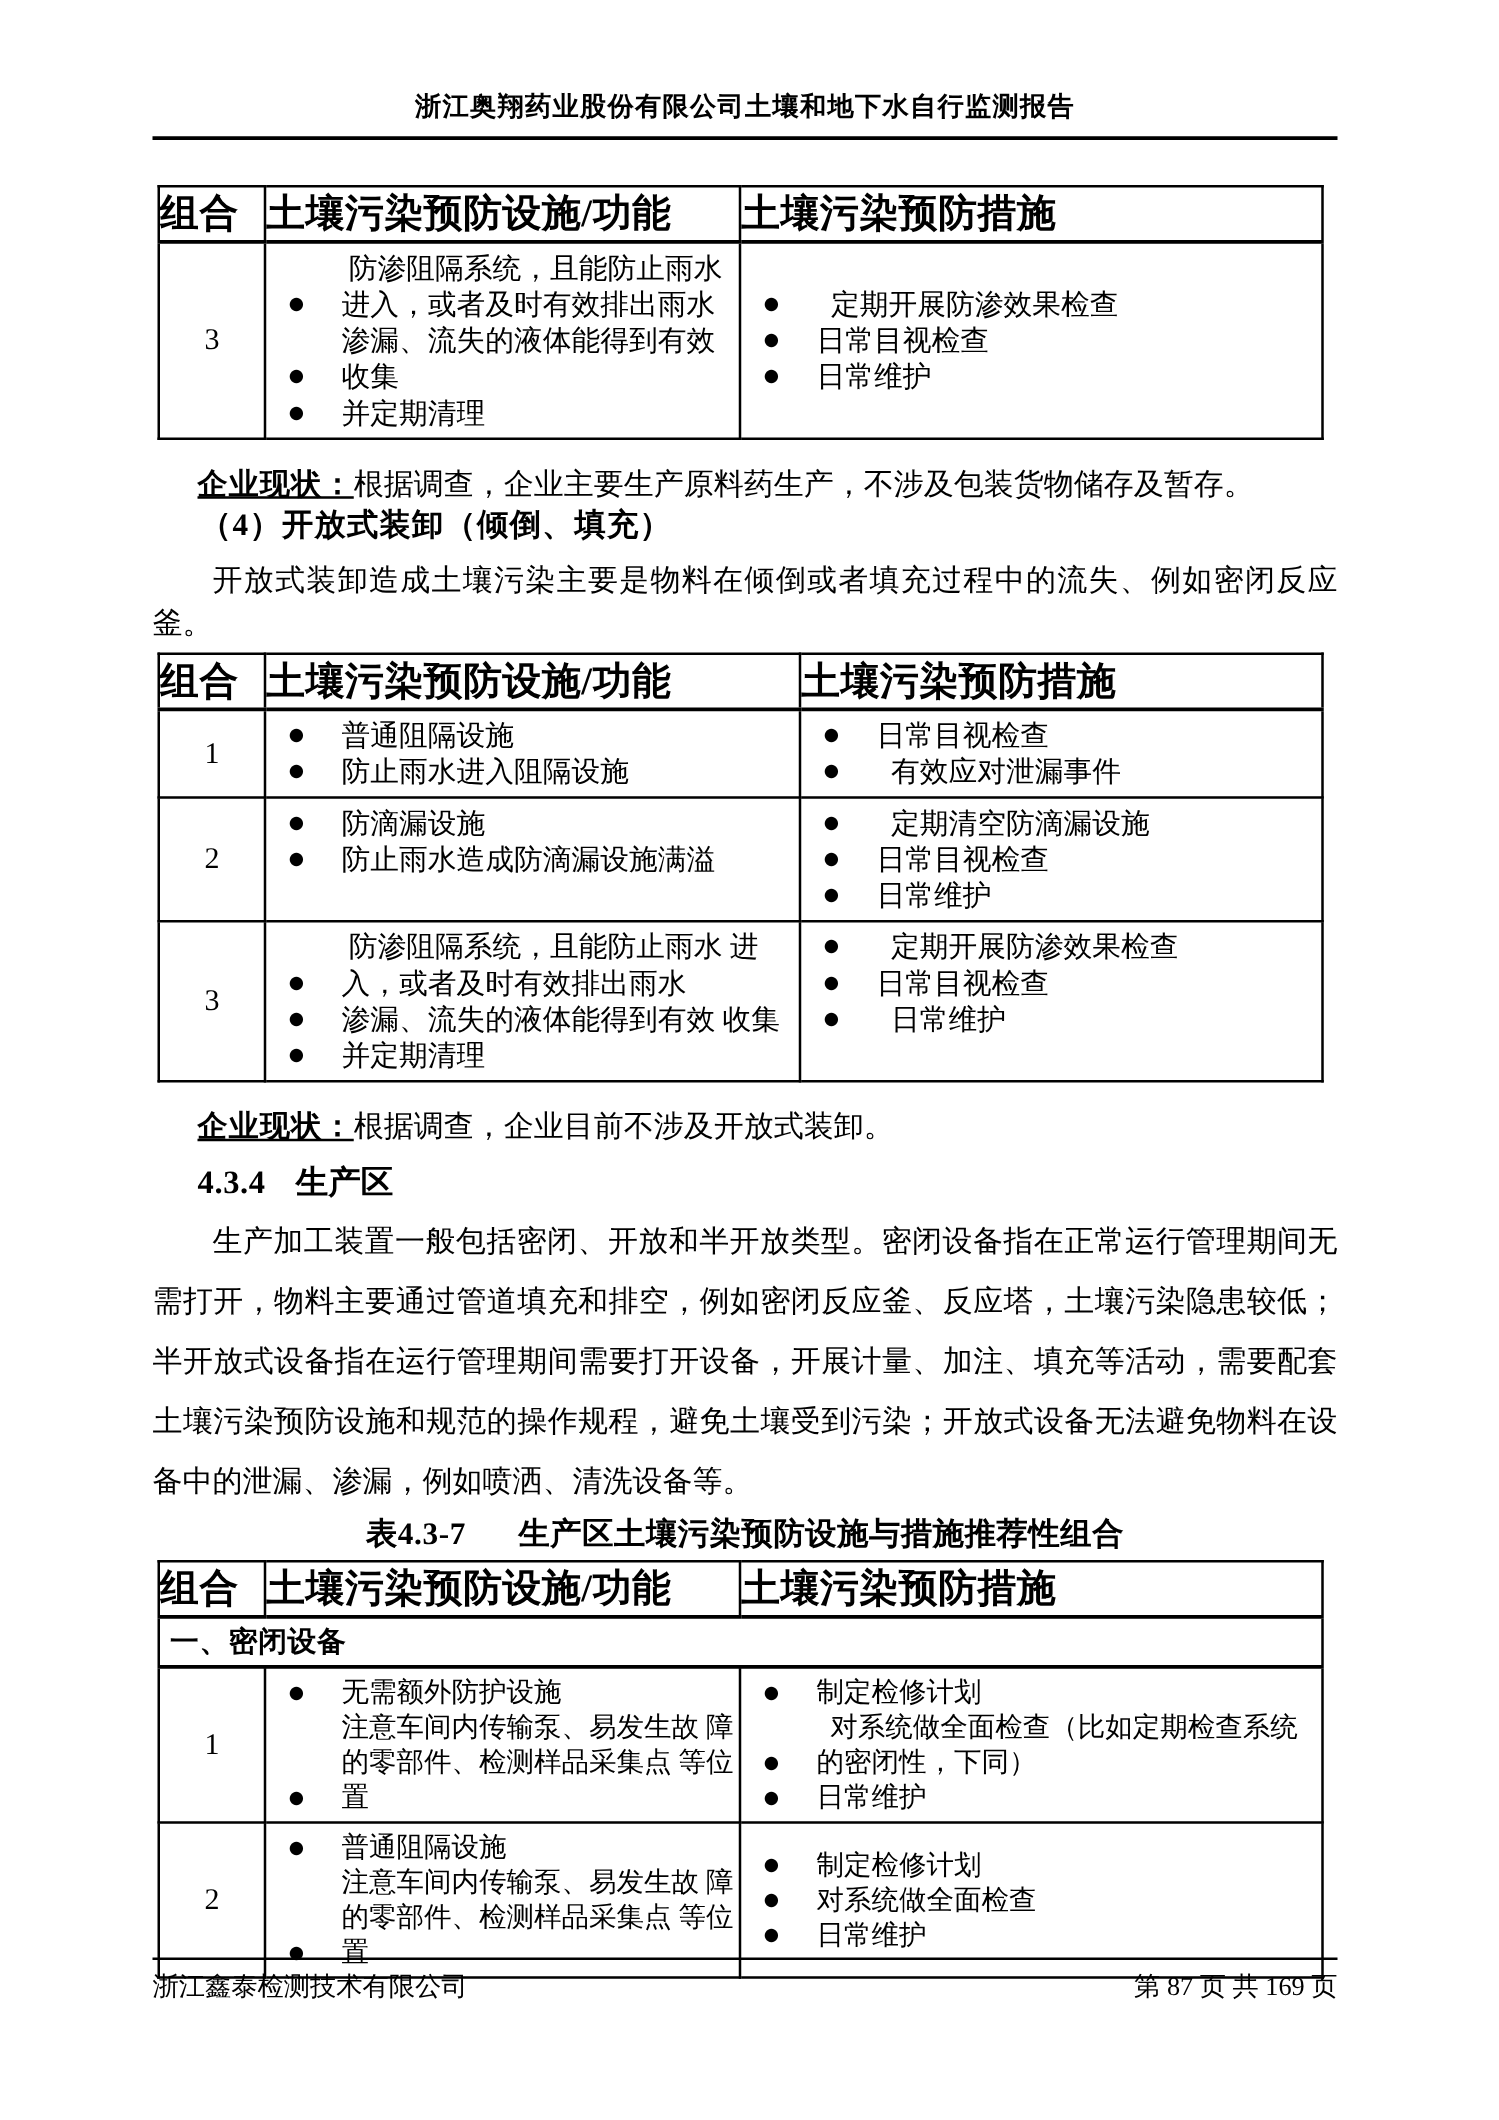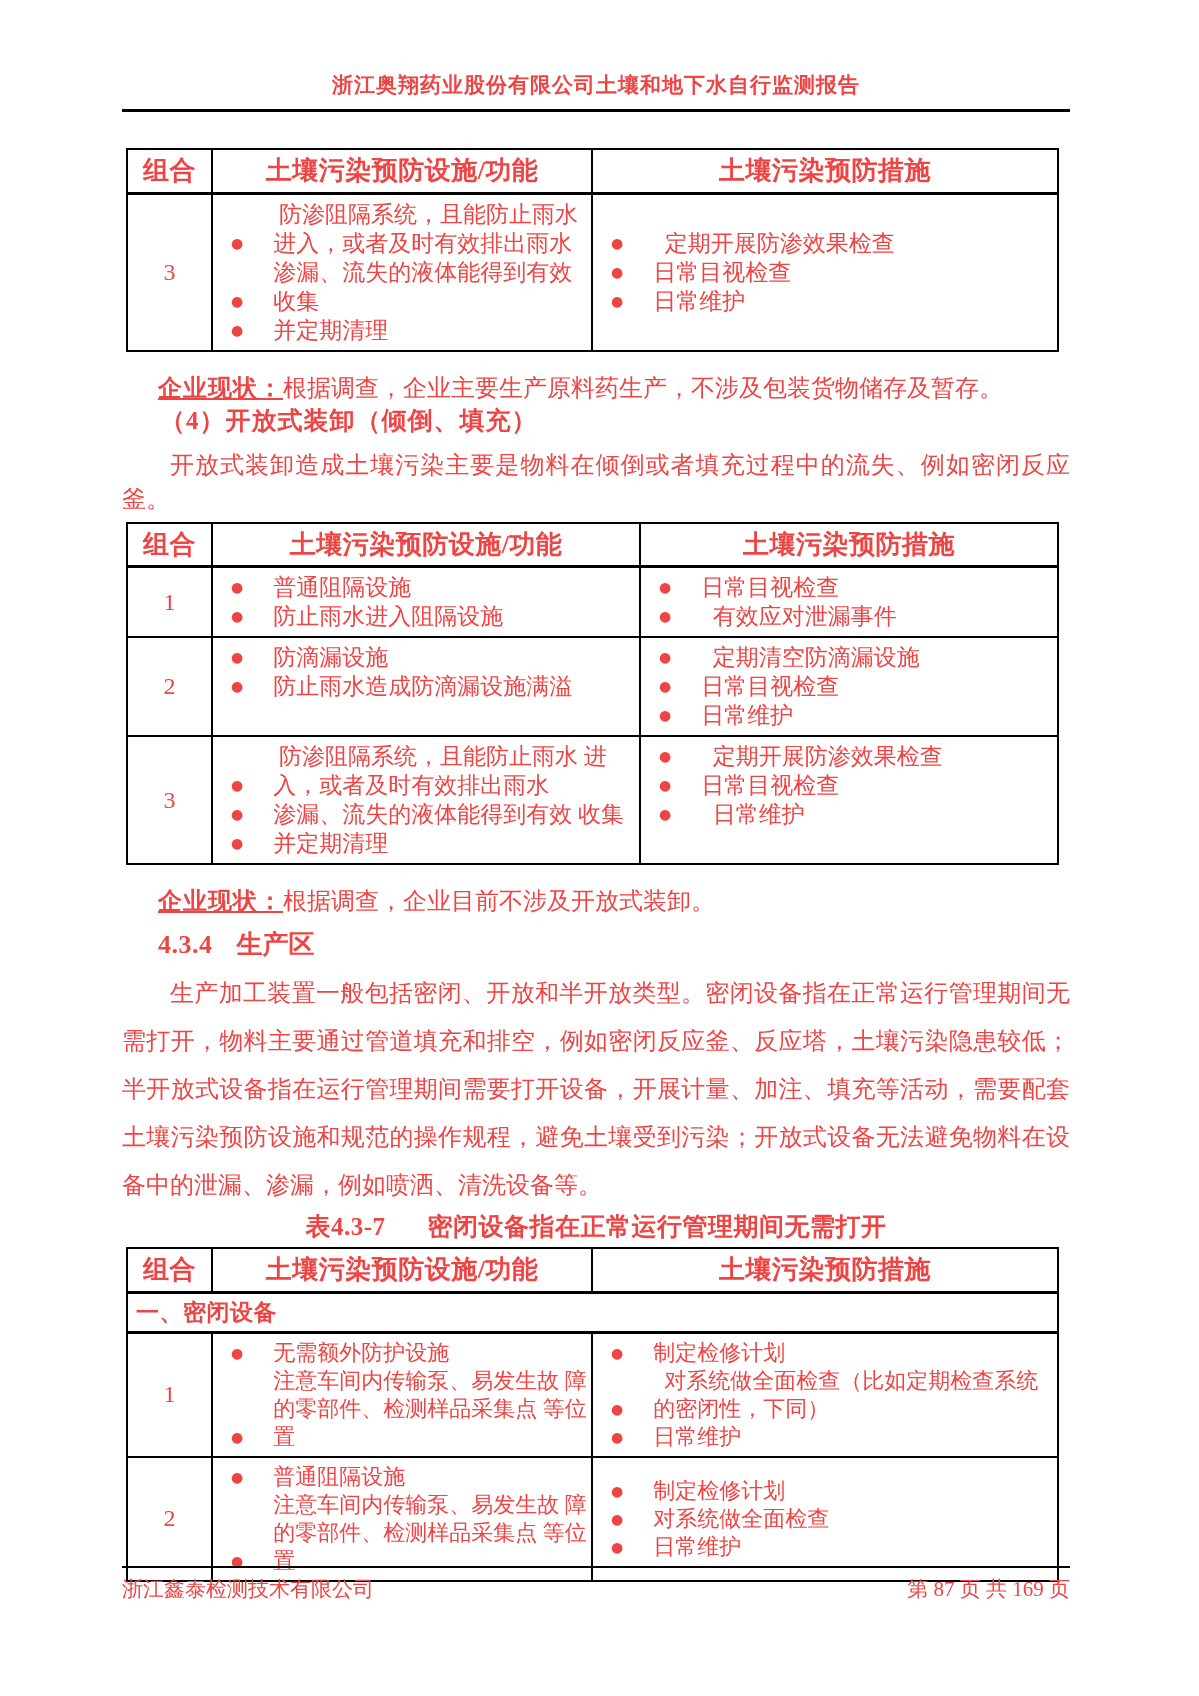--- a/index.html
+++ b/index.html
@@ -1,34 +1,34 @@
 <!DOCTYPE html>
 <html><head>
 <meta charset="utf-8">
 <style>
   * { margin:0; padding:0; box-sizing:border-box; }
   html,body { background:#ffffff; }
   .page {
     position:relative; width:1199px; height:1696px; overflow:hidden;
-    background:#ffffff; color:#ef4444;
+    background:#ffffff; color:#000000;
     font-family:"Liberation Serif","DejaVu Serif",serif;
   }
   .content {
     position:absolute; left:122px; top:0; width:948px;
     display:flex; flex-direction:column; padding-top:70px;
   }
 
   .header-title { text-align:center; font-size:21px; line-height:30px; letter-spacing:1px; font-weight:bold; }
   .header-rule { margin-top:9px; height:3px; background:#000; }
 
   .tbl { border-collapse:collapse; table-layout:fixed; width:933px; margin-left:4px; font-size:23px; }
   .tbl th, .tbl td { border:2px solid #000; }
   .tbl thead th {
     border-bottom:3px solid #000; font-weight:bold; height:44px;
-    text-align:center; vertical-align:middle; letter-spacing:0.5px; font-size:26px;
+    text-align:left; vertical-align:middle; letter-spacing:0.5px; font-size:31px;
   }
   .tbl td { vertical-align:top; }
   .tbl td.combo { text-align:center; vertical-align:middle; font-size:24px; }
   .tbl td.cell { padding:5px 4px; line-height:29px; }
   .tbl td.v-mid { vertical-align:middle; }
   .li { display:flex; align-items:flex-end; padding-left:14px; }
   .li::before {
     content:"●"; font-family:"DejaVu Sans",sans-serif; font-size:14px;
     line-height:29px; margin-right:30px; flex:0 0 auto;
   }
@@ -219,21 +219,21 @@
       <span class="status-label">企业现状：</span><span class="status-text">根据调查，企业目前不涉及开放式装卸。</span>
     </div>
 
     <div class="section-heading">
       <span class="num">4.3.4</span><span>生产区</span>
     </div>
 
     <p class="body-para para-prod">生产加工装置一般包括密闭、开放和半开放类型。密闭设备指在正常运行管理期间无需打开，物料主要通过管道填充和排空，例如密闭反应釜、反应塔，土壤污染隐患较低；半开放式设备指在运行管理期间需要打开设备，开展计量、加注、填充等活动，需要配套土壤污染预防设施和规范的操作规程，避免土壤受到污染；开放式设备无法避免物料在设备中的泄漏、渗漏，例如喷洒、清洗设备等。</p>
 
     <div class="tbl-caption caption-7">
-      <span class="cap-label">表4.3-7</span><span class="cap-text">密闭设备指在正常运行管理期间无需打开</span>
+      <span class="cap-label">表4.3-7</span><span class="cap-text">生产区土壤污染预防设施与措施推荐性组合</span>
     </div>
 
     <table class="tbl tbl-c">
       <colgroup>
           <col style="width:85px">
           <col style="width:380px">
           <col>
         </colgroup>
       <thead>
         <tr>

